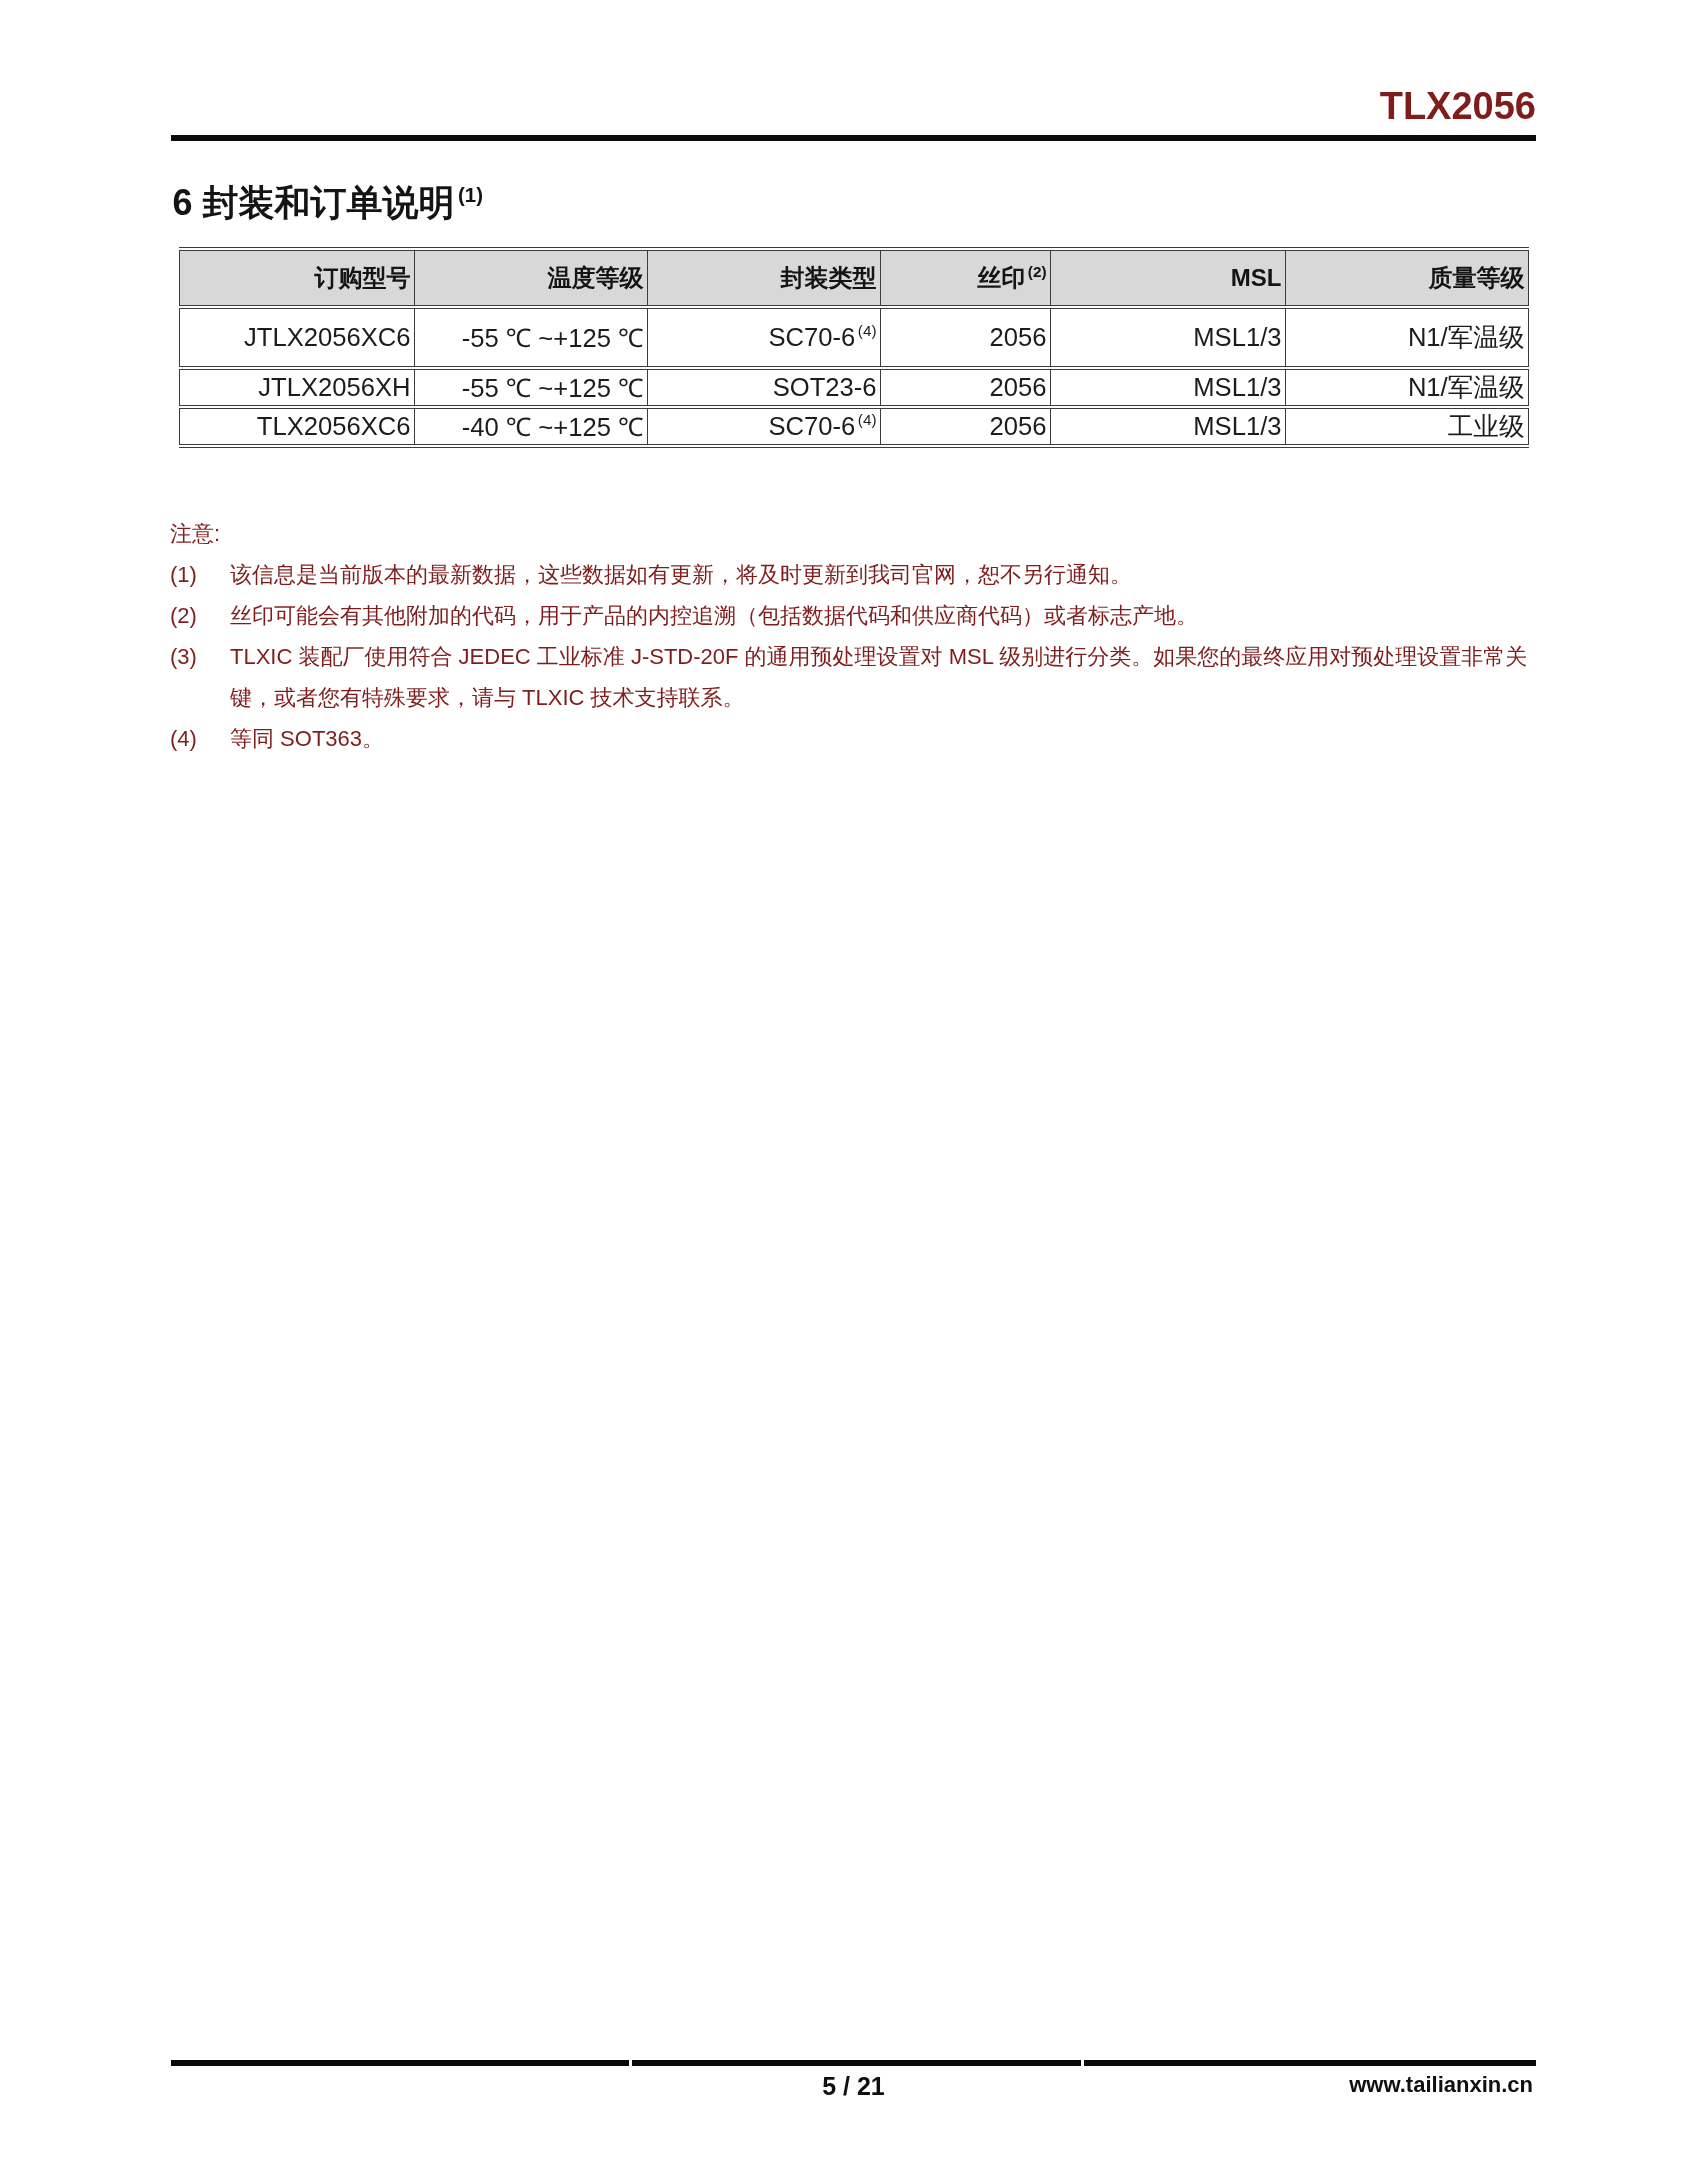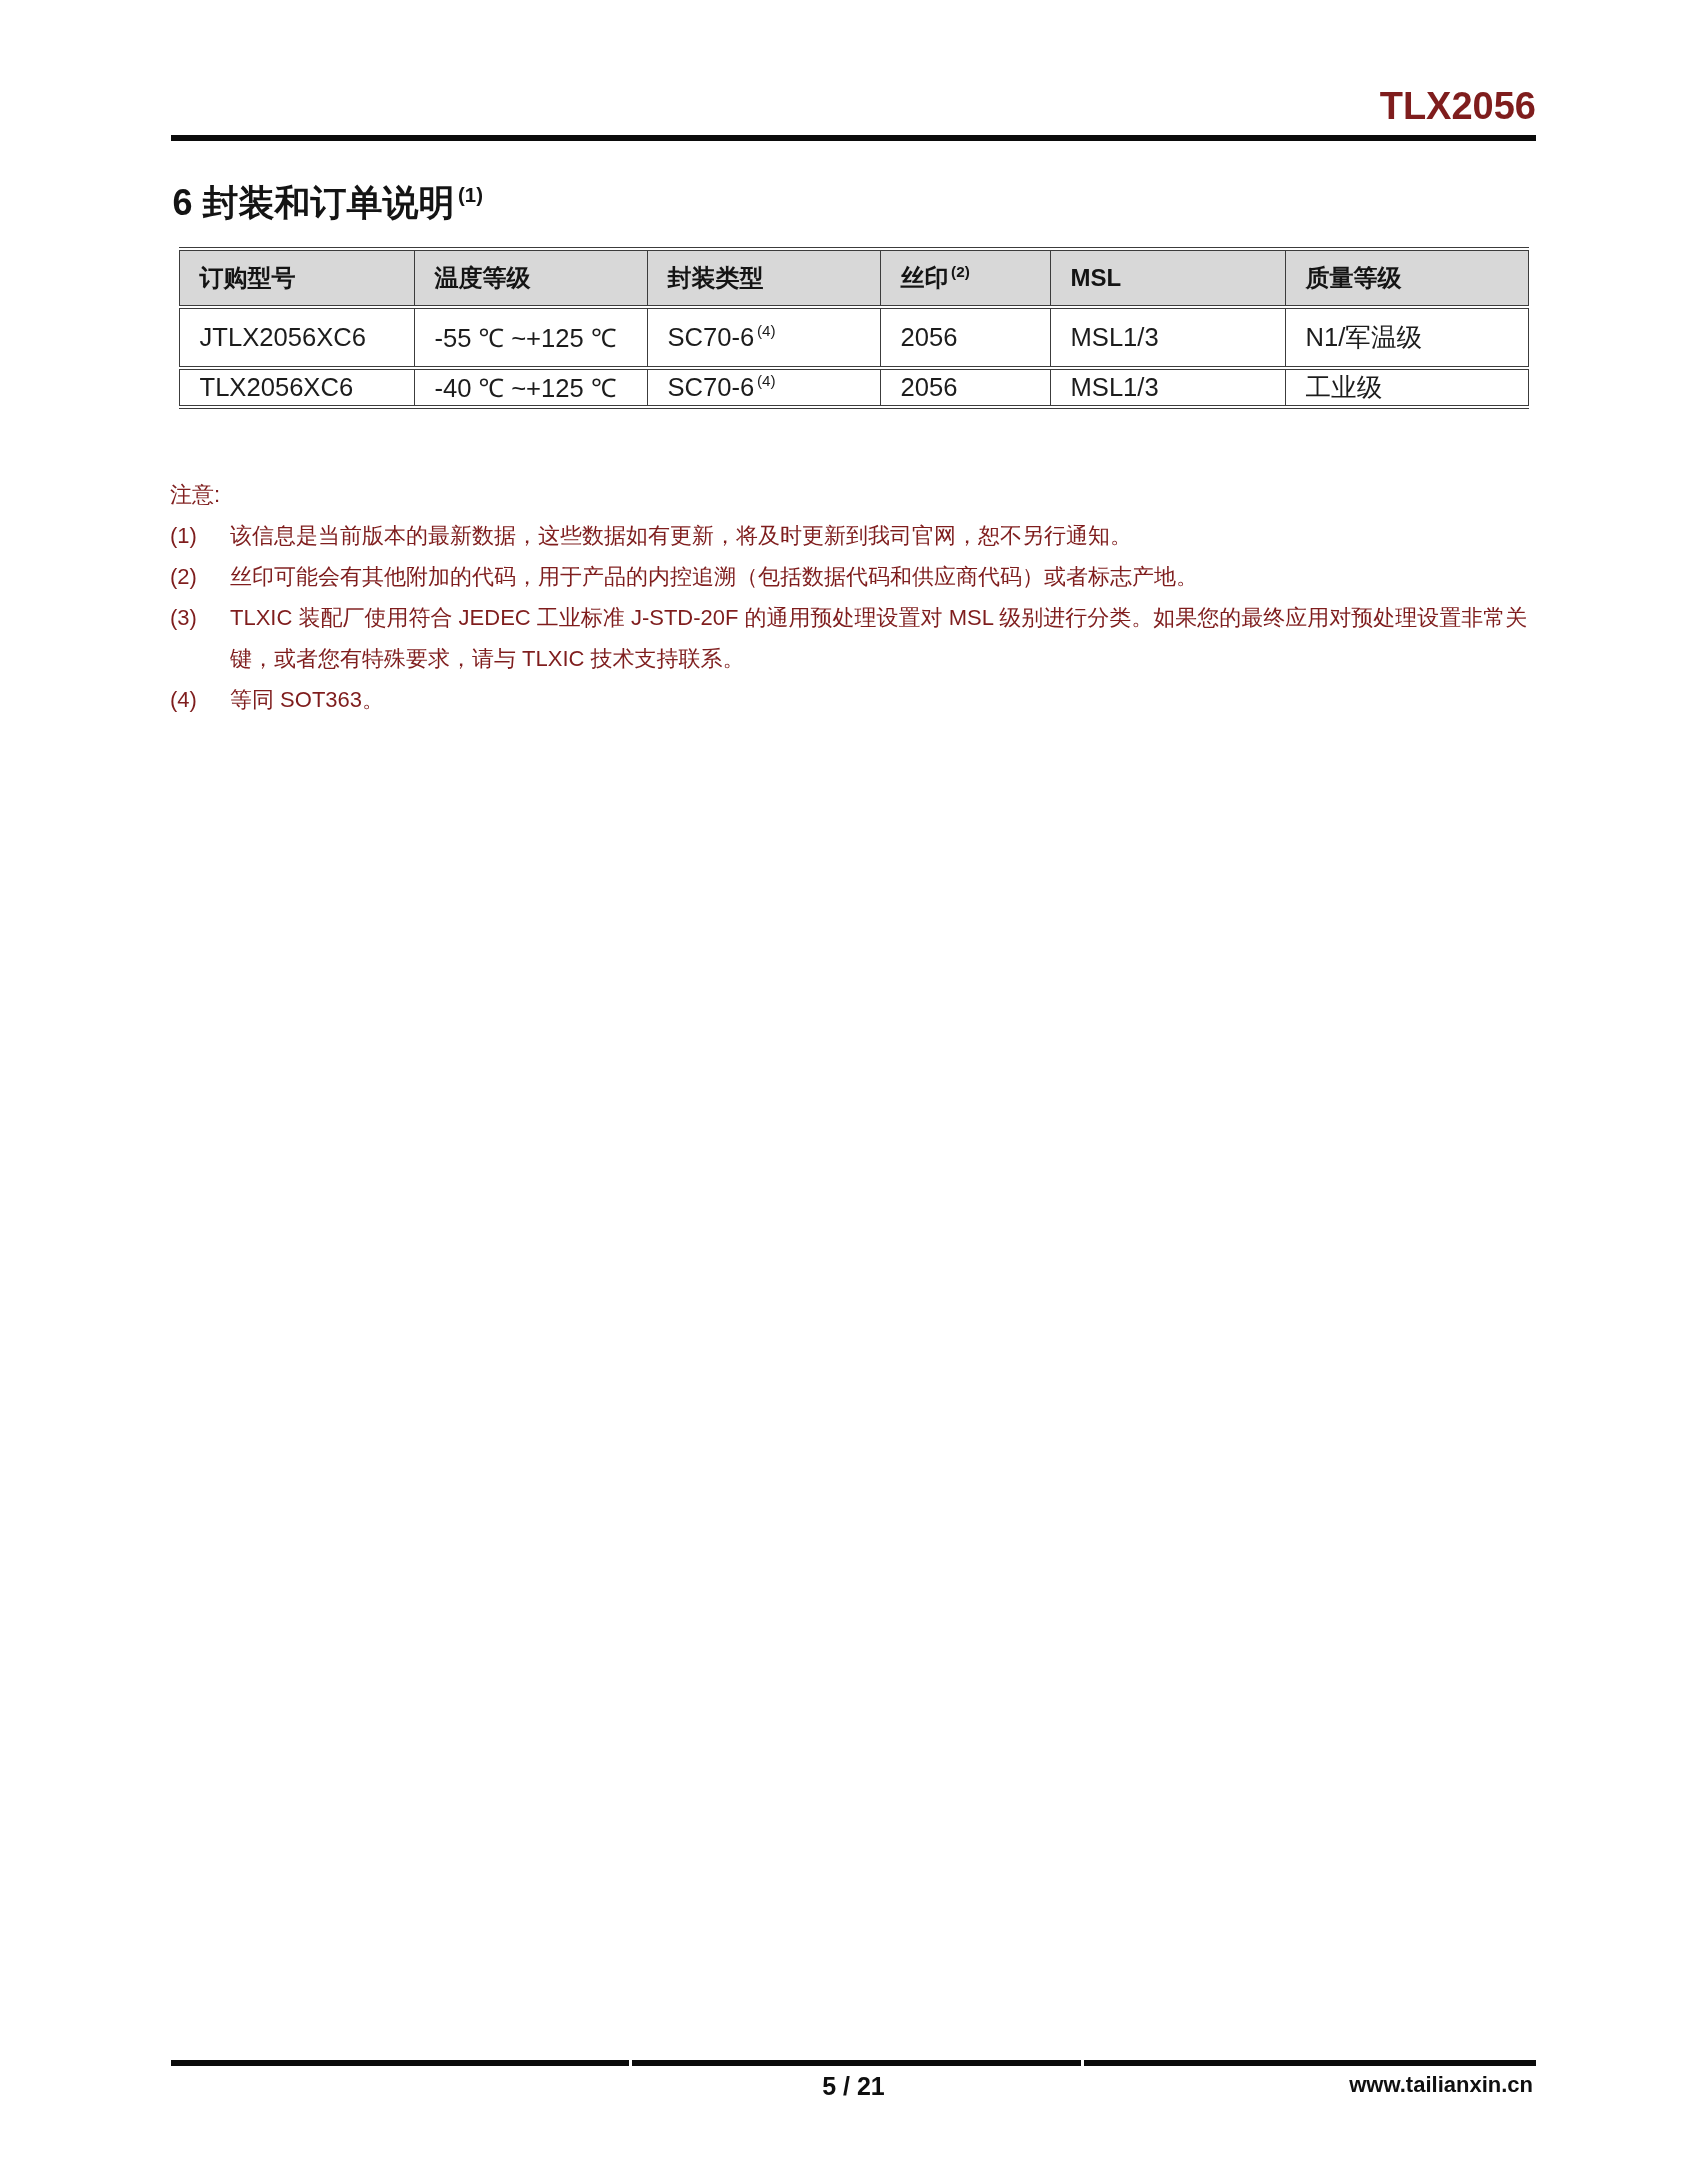--- a/index.html
+++ b/index.html
@@ -43,22 +43,22 @@
     border-collapse: collapse;
     table-layout: fixed;
     width: 1348px;
     margin: 22px 0 0 8.5px;
   }
   .order-table th, .order-table td {
     border-left: 1.7px solid #3c3c3c;
     border-right: 1.7px solid #3c3c3c;
     border-top: 4.3px double #3c3c3c;
     border-bottom: 4.3px double #3c3c3c;
-    text-align: left; vertical-align: middle;
-    padding: 0 20px;
+    text-align: right; vertical-align: middle;
+    padding: 0 3px;
     overflow: hidden; white-space: nowrap;
   }
   .order-table thead tr { height: 58px; background: #d8d8d8; }
   .order-table th { font-size: 24px; font-weight: 700; color: #141414; }
   .order-table tbody tr { height: 38px; }
   .order-table tbody tr:first-child { height: 61px; }
   .order-table td { font-size: 25.6px; color: #1c1c1c; font-weight: 400; }
   .order-table sup {
     font-size: 15.3px; vertical-align: super; line-height: 0; margin-left: 2.6px;
   }
@@ -122,20 +122,28 @@
     <tbody>
         <tr>
           <td><span>JTLX2056XC6</span></td>
           <td><span>-55 ℃ ~+125 ℃</span></td>
           <td><span>SC70-6</span><sup>(4)</sup></td>
           <td><span>2056</span></td>
           <td><span>MSL1/3</span></td>
           <td><span>N1/军温级</span></td>
         </tr>
         <tr>
+          <td><span>JTLX2056XH</span></td>
+          <td><span>-55 ℃ ~+125 ℃</span></td>
+          <td><span>SOT23-6</span></td>
+          <td><span>2056</span></td>
+          <td><span>MSL1/3</span></td>
+          <td><span>N1/军温级</span></td>
+        </tr>
+        <tr>
           <td><span>TLX2056XC6</span></td>
           <td><span>-40 ℃ ~+125 ℃</span></td>
           <td><span>SC70-6</span><sup>(4)</sup></td>
           <td><span>2056</span></td>
           <td><span>MSL1/3</span></td>
           <td><span>工业级</span></td>
         </tr>
       </tbody>
   </table>
 

